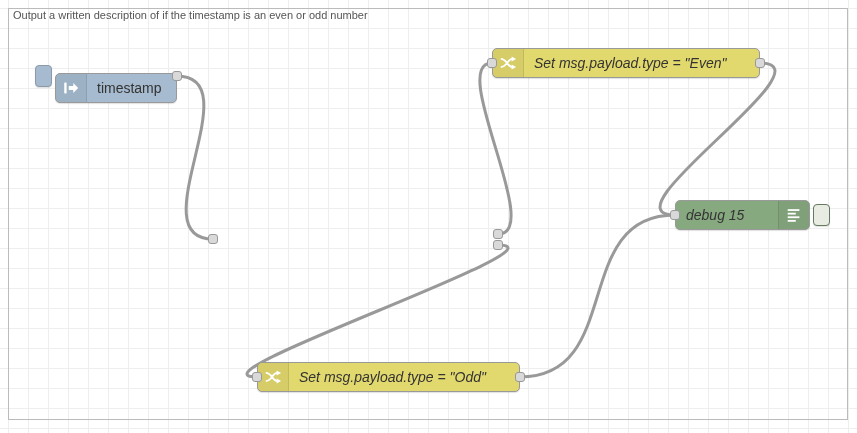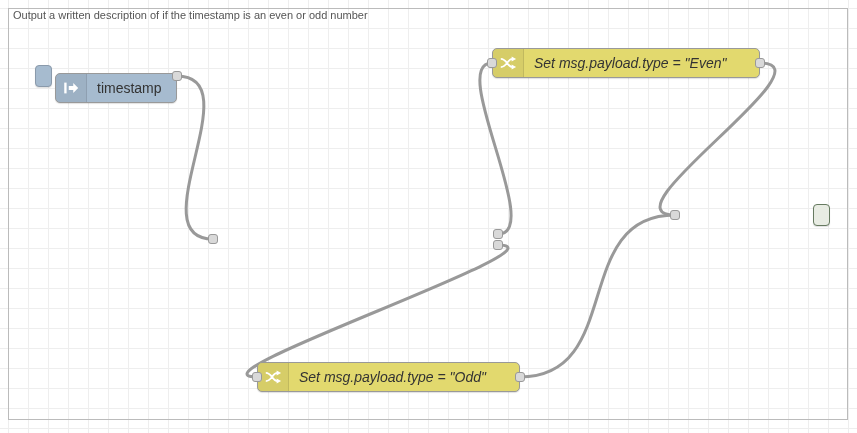--- a/index.html
+++ b/index.html
@@ -105,20 +105,31 @@
       <svg class="icon-svg" width="18" height="18" viewBox="0 0 20 20">
         <path d="M2,5.5 C9,5.5 9,14.5 15,14.5 M2,14.5 C9,14.5 9,5.5 15,5.5" stroke="#fff" stroke-width="2" fill="none"></path>
         <path d="M14,2.8 L19,5.5 L14,8.2 z" fill="#fff"></path>
         <path d="M14,11.8 L19,14.5 L14,17.2 z" fill="#fff"></path>
       </svg>
     </div>
     <span class="node-label">Set msg.payload.type = "Odd"</span>
   </div>
 
   <div class="node-wrap" style="left:675px;top:200px;width:155px;height:30px;">
+    <div class="node node-green" style="left:0;top:0;width:135px;position:absolute;">
+      <span class="node-label">debug 15</span>
+      <div class="icon-cell icon-right">
+        <svg class="icon-svg" width="18" height="18" viewBox="0 0 20 20">
+          <rect x="3" y="3.5" width="13" height="2" fill="#fff"></rect>
+          <rect x="3" y="7.5" width="9" height="2" fill="#fff"></rect>
+          <rect x="3" y="11.5" width="13" height="2" fill="#fff"></rect>
+          <rect x="3" y="15.5" width="9" height="2" fill="#fff"></rect>
+        </svg>
+      </div>
+    </div>
     <div class="debug-button"></div>
   </div>
 
   <div class="port" style="left:172px;top:71px;"></div>
   <div class="port" style="left:208px;top:234px;"></div>
   <div class="port" style="left:493px;top:229px;"></div>
   <div class="port" style="left:493px;top:240px;"></div>
   <div class="port" style="left:487px;top:58px;"></div>
   <div class="port" style="left:755px;top:58px;"></div>
   <div class="port" style="left:252px;top:372px;"></div>

